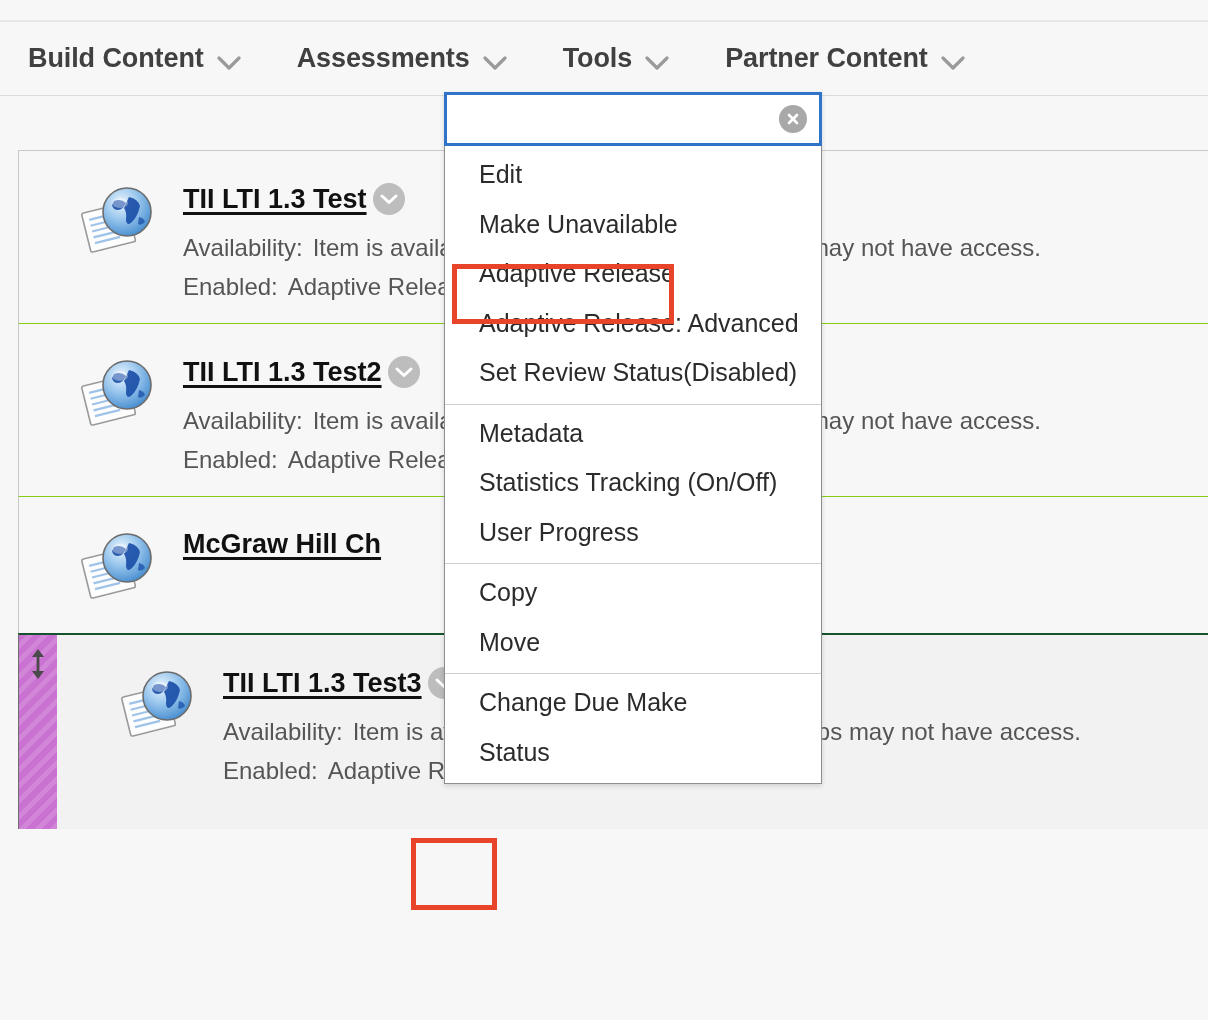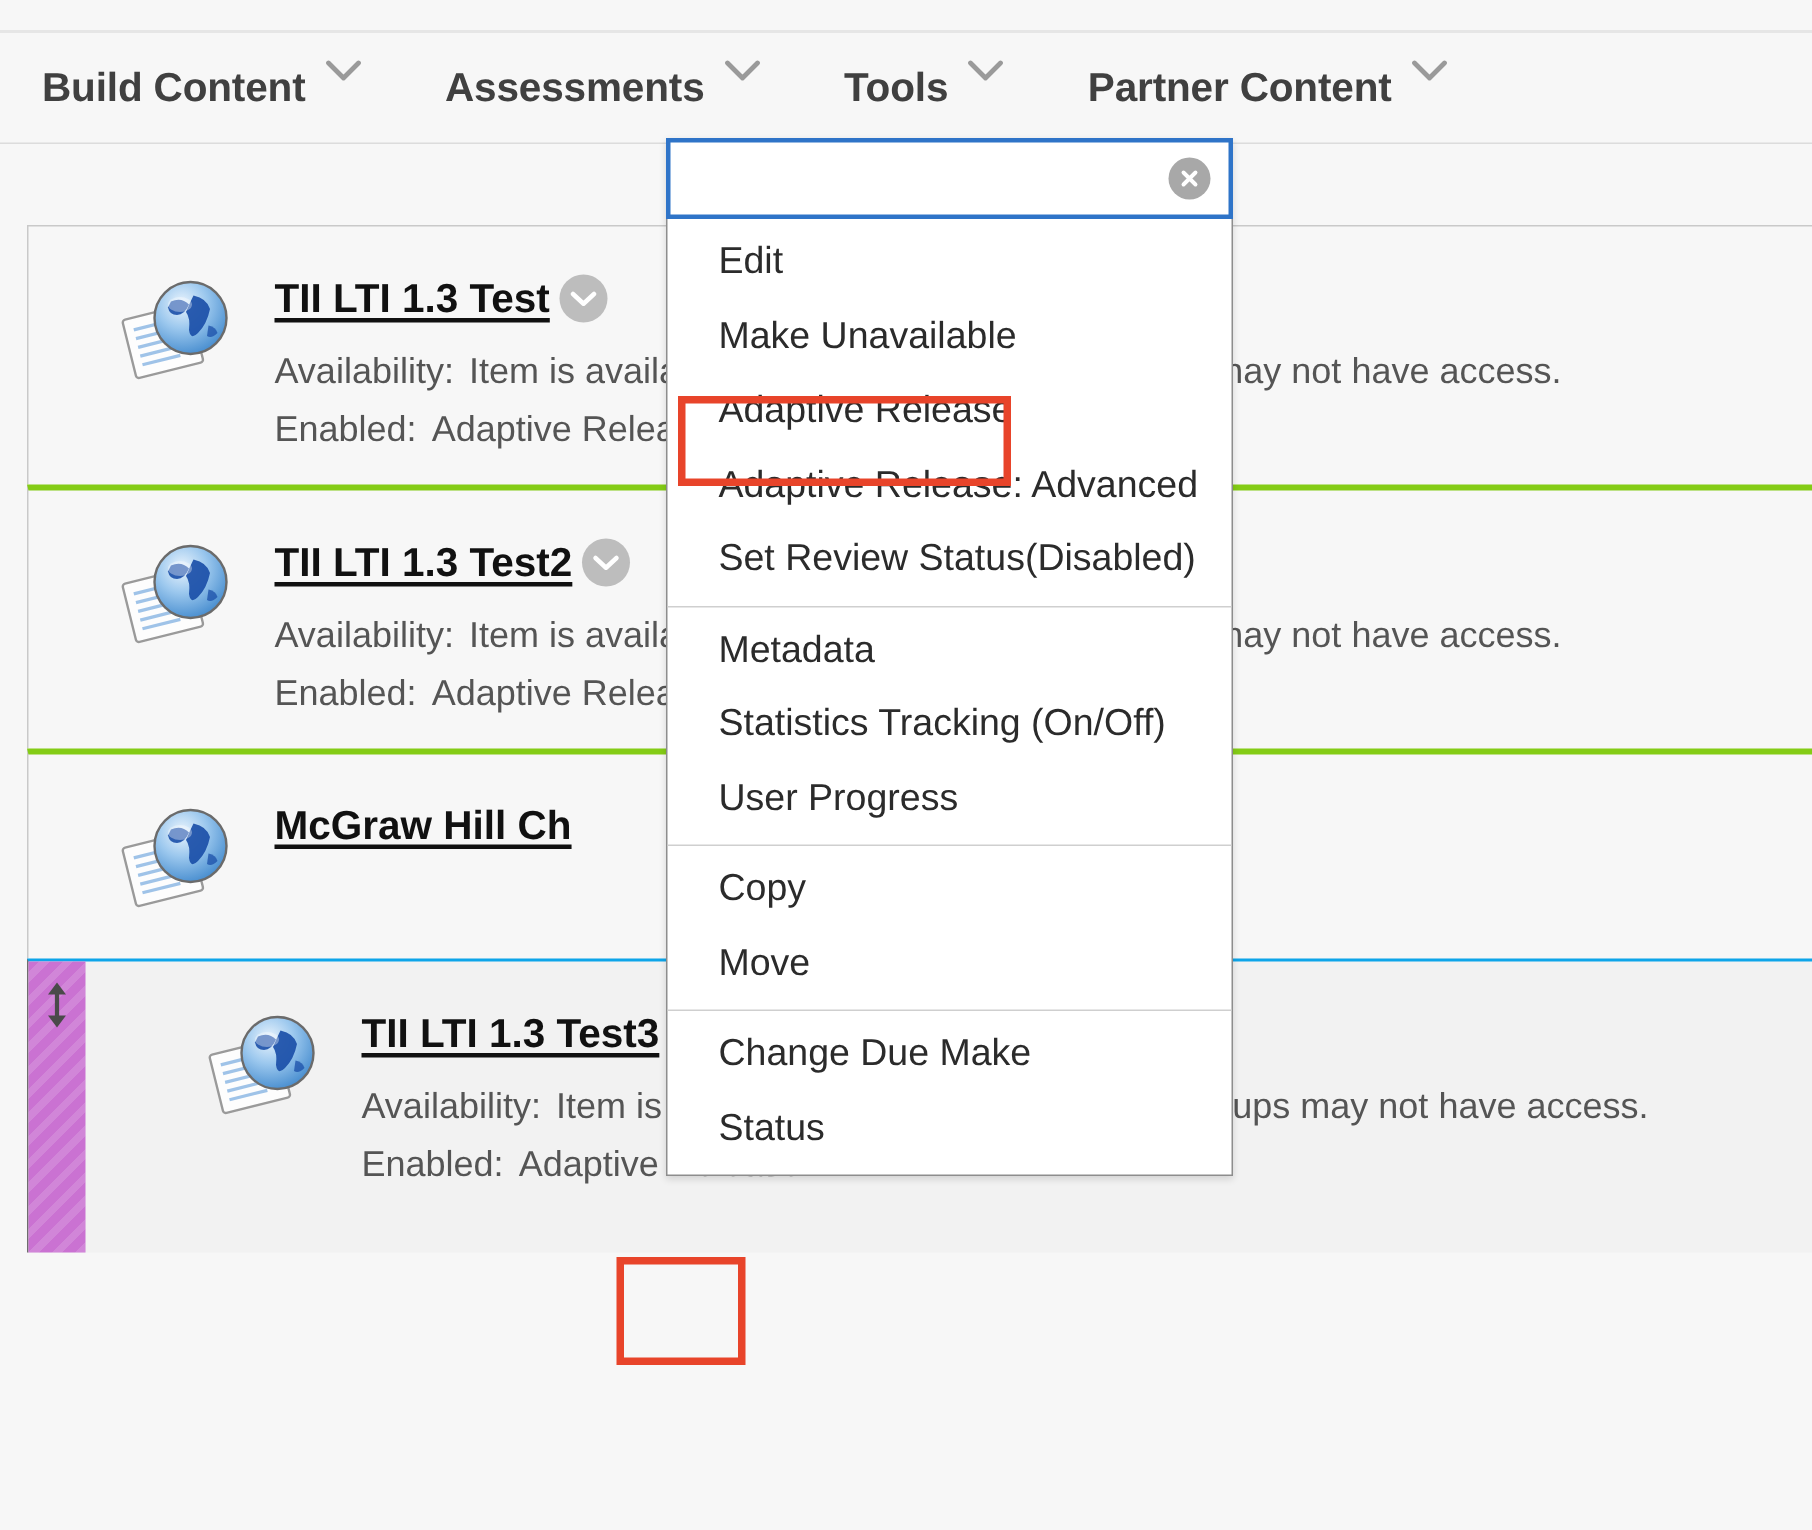--- a/index.html
+++ b/index.html
@@ -40,21 +40,21 @@
     left: 0; top: 22px;
     width: 1208px; height: 74px;
     background: #f7f7f7;
     border-bottom: 1px solid #dcdcdc;
     display: flex;
     align-items: center;
     padding-left: 28px;
   }
   .action-item {
     display: flex;
-    align-items: flex-start;
+    align-items: flex-end;
     margin-right: 56px;
     cursor: pointer;
     white-space: nowrap;
   }
   .action-item .label {
     font-size: 27px;
     font-weight: 700;
     color: #404040;
     letter-spacing: -0.1px;
   }
@@ -69,31 +69,31 @@
   
   .content-list {
     position: absolute;
     left: 18px; top: 150px;
     width: 1190px;
   }
 
   .row {
     position: relative;
     border-left: 1px solid #c9c9c9;
-    border-top: 4px solid #84cc16;
+    border-top: 1px solid #84cc16;
     background: #f7f7f7;
     padding: 26px 0 22px 0;
     min-height: 120px;
   }
   .row:first-child { border-top: 1px solid #c9c9c9; }
   .row.row-last {
-    border-top: 2px solid #0ea5e9;
+    border-top: 2px solid #14532d;
     border-left: 1px solid #6e6e6e;
     background: #f2f2f2;
-    padding-left: 58px;
+    padding-left: 40px;
     min-height: 196px;
   }
 
   
   .drag-handle {
     position: absolute;
     left: 0; top: 0;
     width: 38px; height: 100%;
     background:
       repeating-linear-gradient(

